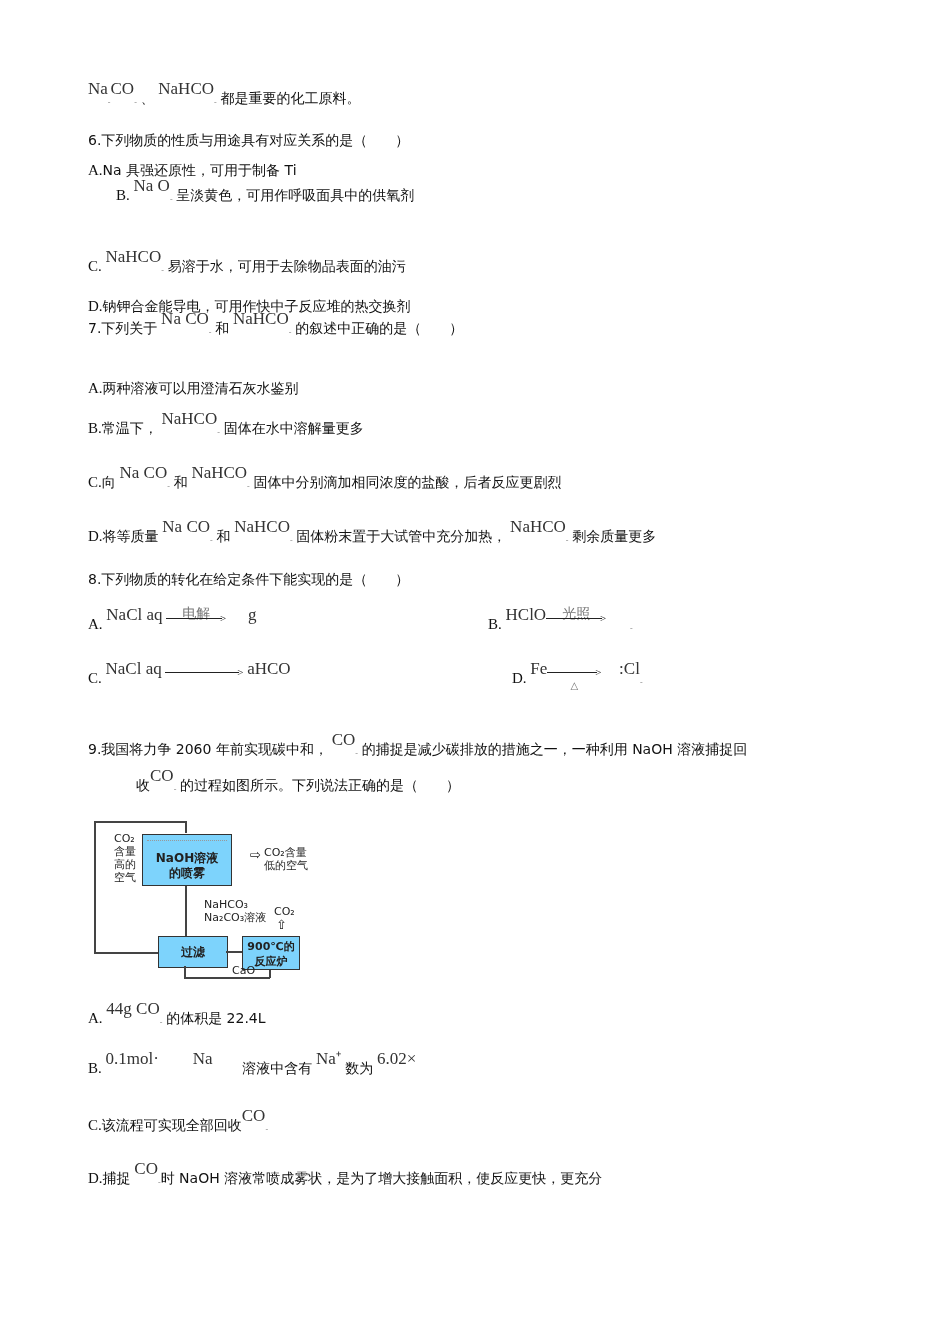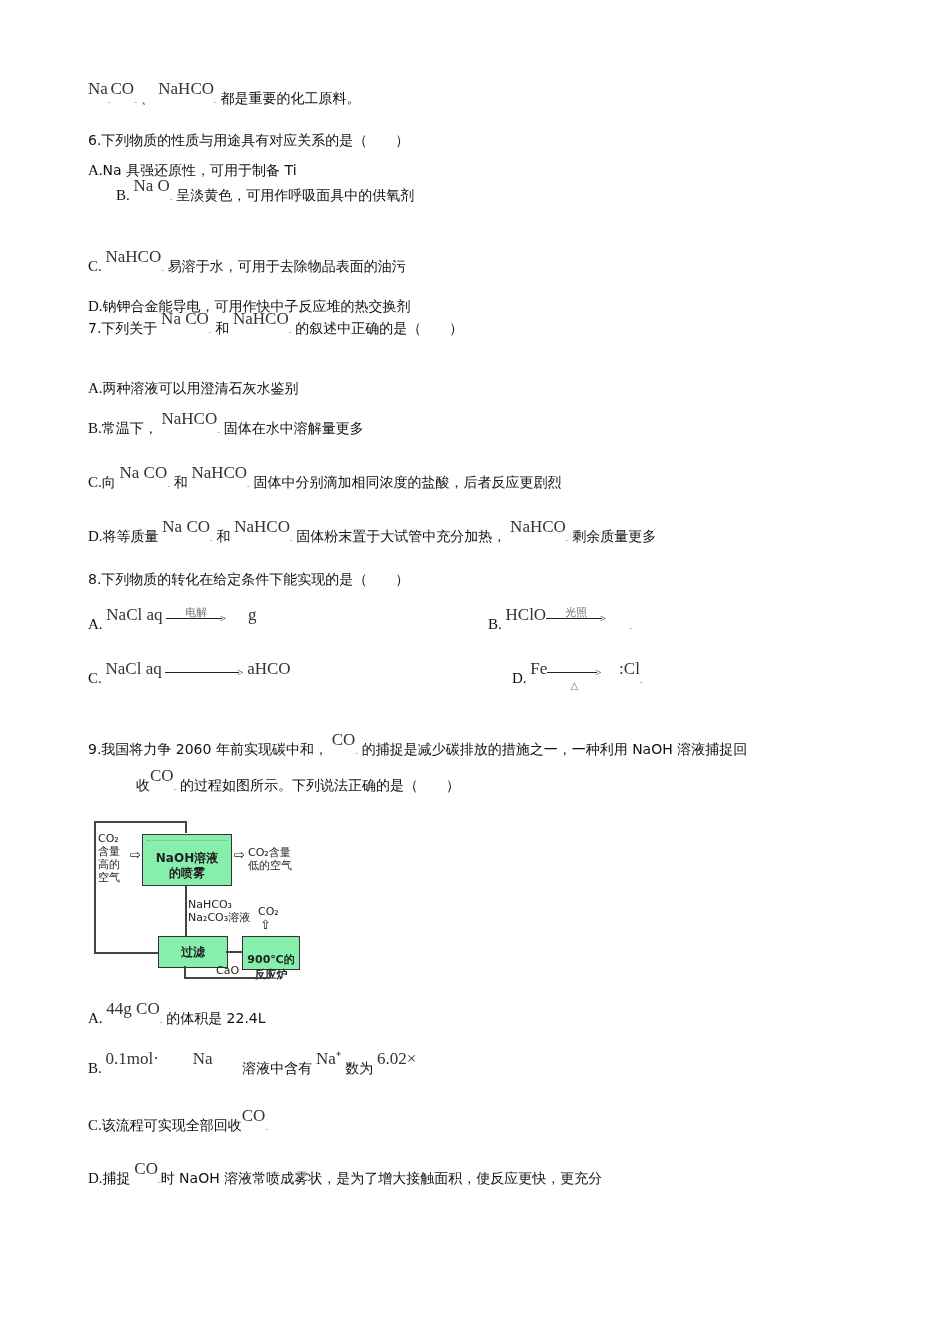--- a/index.html
+++ b/index.html
@@ -10,27 +10,27 @@
     font-size: 15px;
   }
   .line { position: absolute; left: 88px; white-space: nowrap; line-height: 20px; }
   .f { font-family: "Liberation Serif", serif; color: #333; font-size: 17px; position: relative; top: -9px; }
   .sub { font-size: 8px; color: #888; position: relative; top: 2px; }
   .zh { font-family: "DejaVu Sans", sans-serif; font-size: 14px; }
   .lbl { font-family: "Liberation Serif", serif; font-size: 15px; }
   .arrow { display: inline-block; position: relative; width: 60px; height: 14px; vertical-align: middle; top: -8px; }
   .arrow .shaft { position: absolute; left: 0; right: 4px; top: 7px; border-top: 1px solid #222; }
   .arrow .head { position: absolute; right: 0; top: 2px; font-size: 11px; line-height: 11px; color: #222; }
-  .arrow .cond { position: absolute; left: 0; right: 0; top: -8px; text-align: center; font-size: 11px; color: #777; font-family: "DejaVu Sans", sans-serif; }
+  .arrow .cond { position: absolute; left: 0; right: 0; top: -8px; text-align: center; font-size: 14px; color: #777; font-family: "DejaVu Sans", sans-serif; }
   .arrow .condb { position: absolute; left: 0; right: 0; top: 11px; text-align: center; font-size: 10px; color: #777; font-family: "DejaVu Sans", sans-serif; }
   .col2 { left: 488px; }
   
   .diagram { position: absolute; left: 88px; top: 818px; width: 226px; height: 166px; font-family: "DejaVu Sans", sans-serif; color: #222; }
-  .diagram .box { position: absolute; border: 1.5px solid #333; background: #86efac; text-align: center; font-size: 12px; line-height: 15px; font-weight: bold; }
-  .diagram .txt { position: absolute; font-size: 11px; line-height: 13px; }
+  .diagram .box { position: absolute; border: 1.5px solid #333; background: #7dd3fc; text-align: center; font-size: 12px; line-height: 15px; font-weight: bold; }
+  .diagram .txt { position: absolute; font-size: 11px; line-height: 13px; margin-left: 16px; }
   .diagram .ln { position: absolute; background: #444; }
 </style>
 </head>
 <body>
 
 <div class="line" style="top:88px;">
   <span class="f">Na</span><span class="sub">-</span><span class="f">CO</span><span class="sub">-</span>
   <span class="zh">、</span>
   <span class="f">NaHCO</span><span class="sub">-</span>
   <span class="zh">都是重要的化工原料。</span>
@@ -147,21 +147,21 @@
   </div>
 
   <div class="ln" style="left:97px; top:68px; width:1.5px; height:50px;"></div>
   <div class="txt" style="left:100px; top:80px;">
     <div>NaHCO₃</div>
       <div>Na₂CO₃溶液</div>
   </div>
 
   <div class="box" style="left:70px; top:118px; width:68px; height:30px; line-height:30px;">过滤</div>
   <div class="ln" style="left:138px; top:133px; width:16px; height:1.5px;"></div>
-  <div class="box" style="left:154px; top:118px; width:58px; height:34px; font-size:11px; line-height:15px; padding-top:15px; box-sizing:border-box;">
+  <div class="box" style="left:154px; top:118px; width:58px; height:34px; font-size:11px; line-height:15px; padding-top:2px; box-sizing:border-box;">
     <div>900℃的</div>
       <div>反应炉</div>
   </div>
   <div class="txt" style="left:172px; top:100px; font-size:13px;">⇧</div>
   <div class="txt" style="left:170px; top:87px;">CO₂</div>
 
   <div class="ln" style="left:96px; top:148px; width:1.5px; height:12px;"></div>
   <div class="ln" style="left:96px; top:159px; width:86px; height:1.5px;"></div>
   <div class="ln" style="left:181px; top:152px; width:1.5px; height:8px;"></div>
   <div class="txt" style="left:128px; top:146px;">CaO</div>

